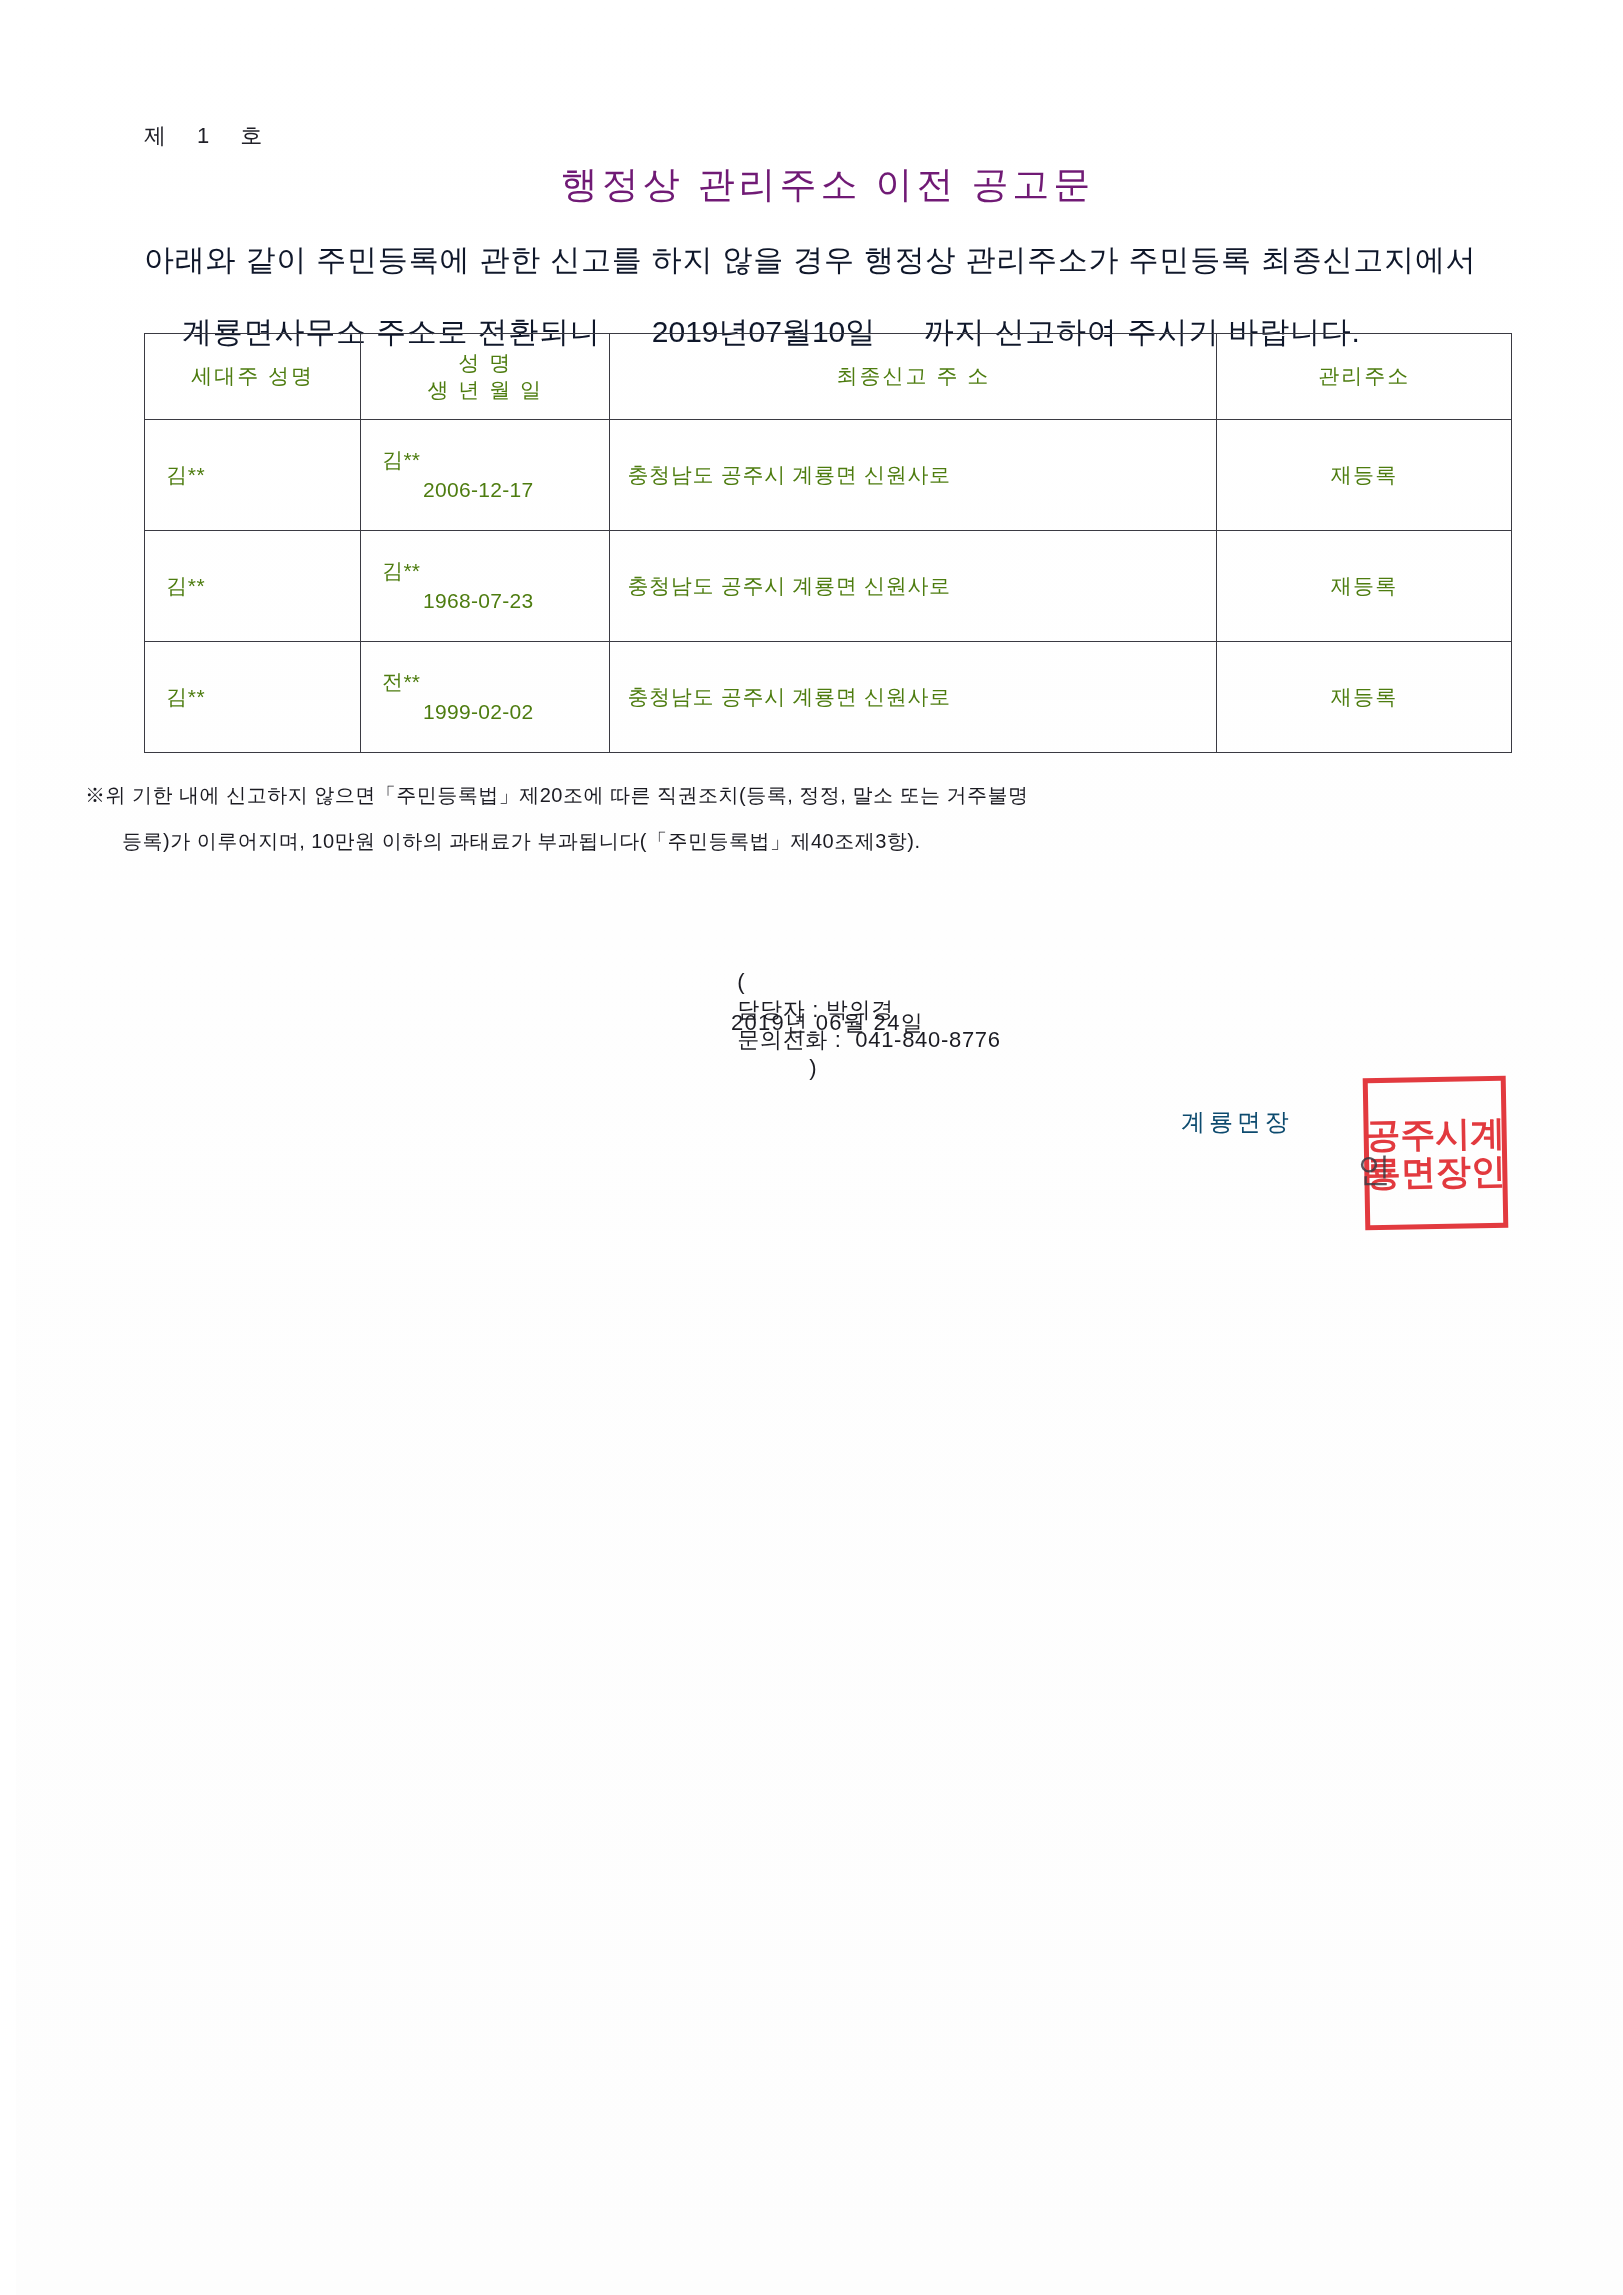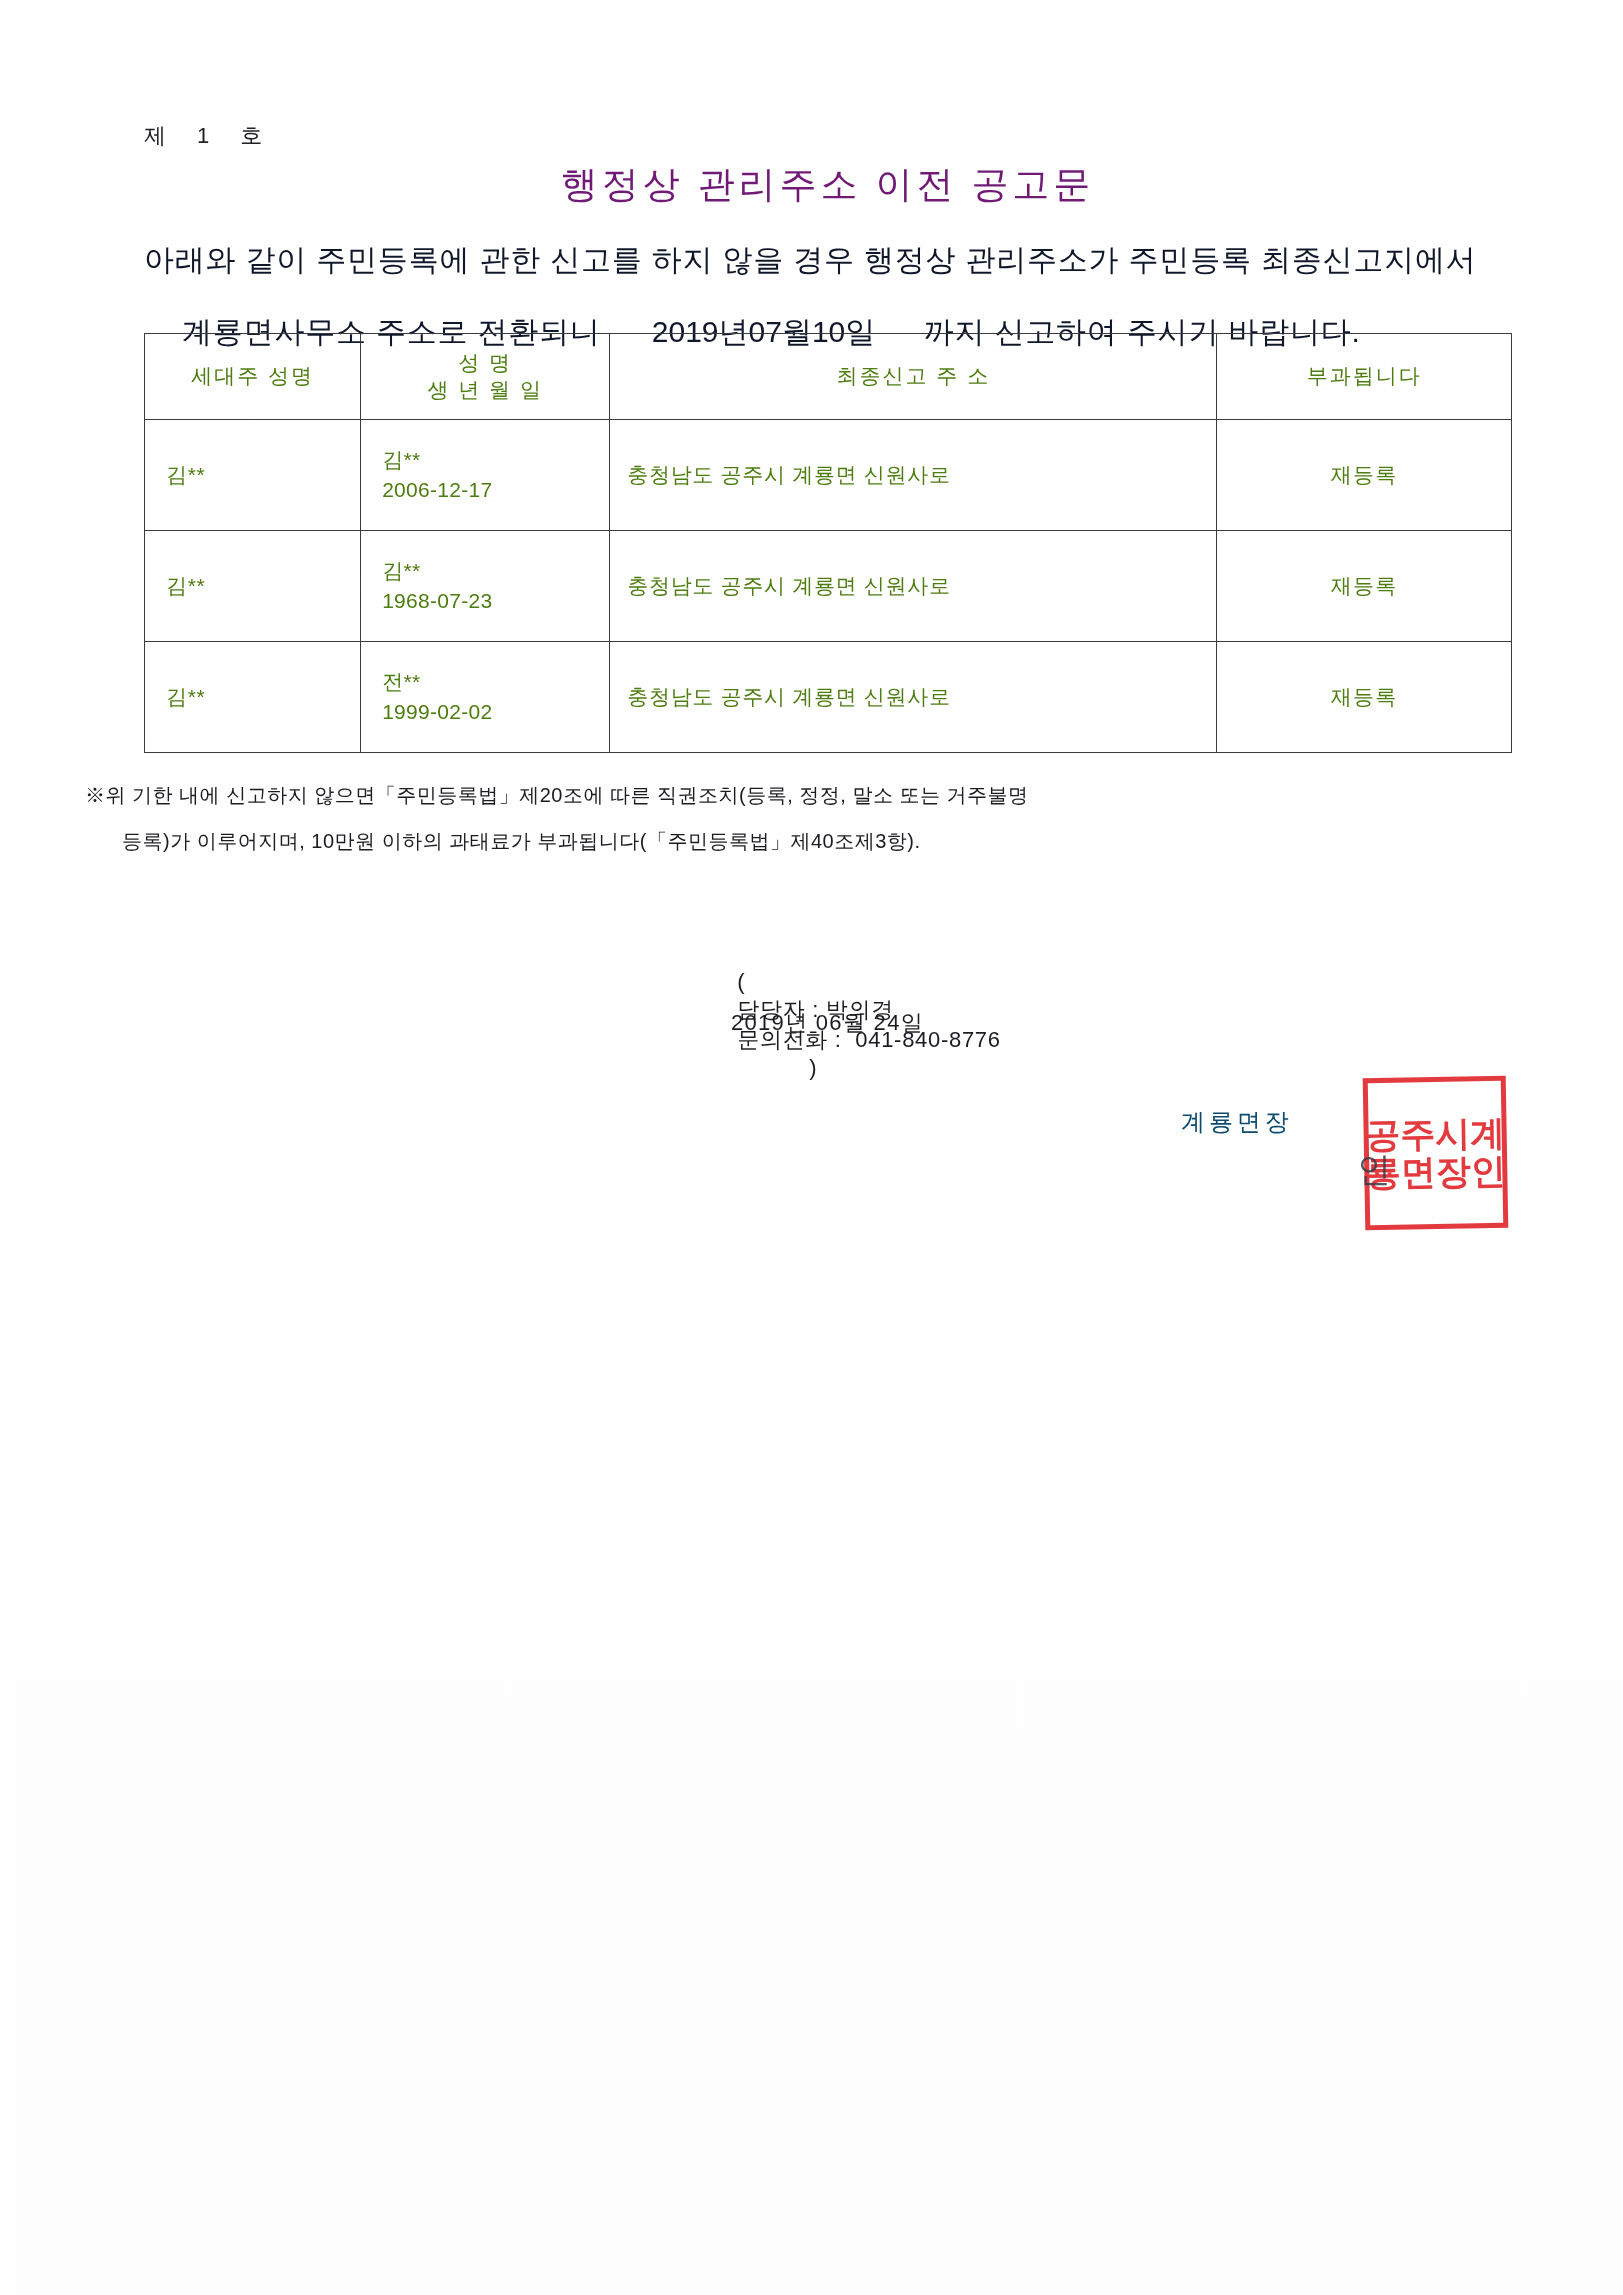--- a/index.html
+++ b/index.html
@@ -117,21 +117,21 @@
     text-align: left;
     padding-left: 21px;
     letter-spacing: 0.7px;
   }
   table.main td.cell-name {
     text-align: left;
     padding-left: 21px;
     letter-spacing: 0.3px;
   }
   table.main td.cell-name .nm { display: block; line-height: 1.45; }
-  table.main td.cell-name .bd { display: block; line-height: 1.45; }
+  table.main td.cell-name .bd { display: block; line-height: 1.45; margin-left: 41px; }
   table.main td.cell-addr {
     text-align: left;
     padding-left: 17px;
     letter-spacing: 0.7px;
   }
   table.main td.cell-note {
     text-align: center;
     letter-spacing: 1.3px;
   }
 
@@ -244,21 +244,21 @@
           <span class="stack">세대주  성명</span>
         </th>
         <th class="col-name">
           <span class="stack">성          명</span>
           <span class="stack">생 년 월 일</span>
         </th>
         <th class="col-addr">
           <span class="stack">최종신고 주 소</span>
         </th>
         <th class="col-note">
-          <span class="stack">부과됩니다</span>
+          <span class="stack">관리주소</span>
         </th>
       </tr>
     </thead>
     <tbody>
       <tr>
         <td class="cell-head">김**</td>
         <td class="cell-name">
           <span class="nm">김**</span>
           <span class="bd">2006-12-17</span>
         </td>

